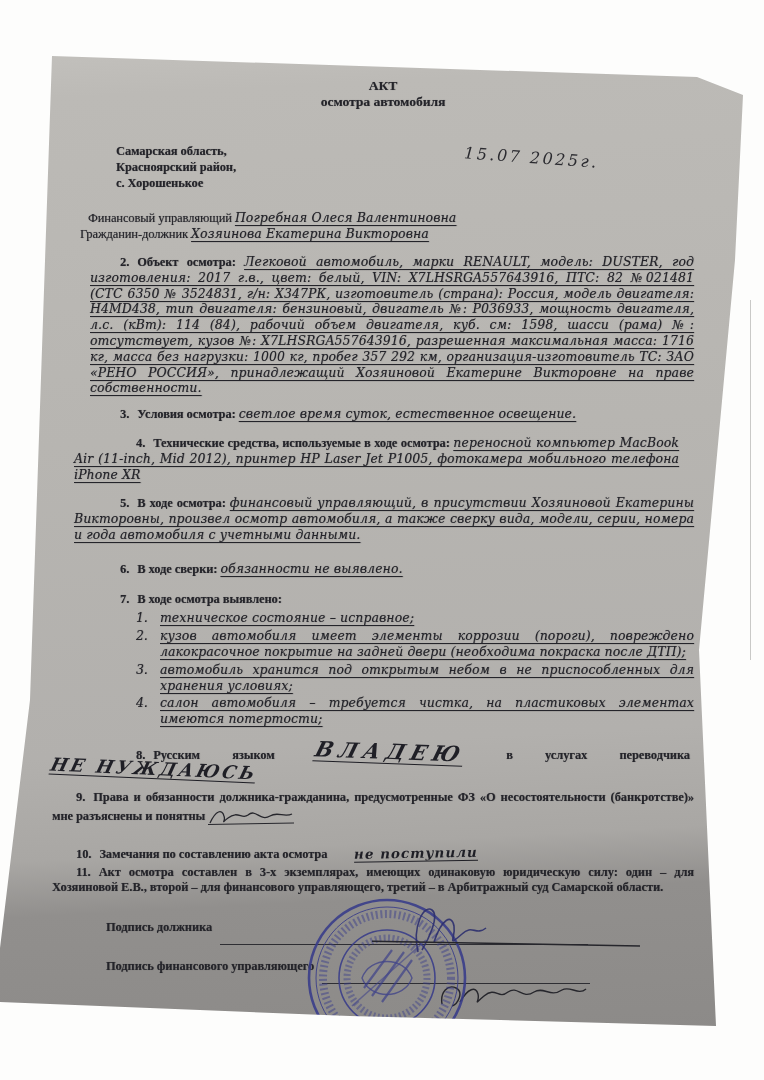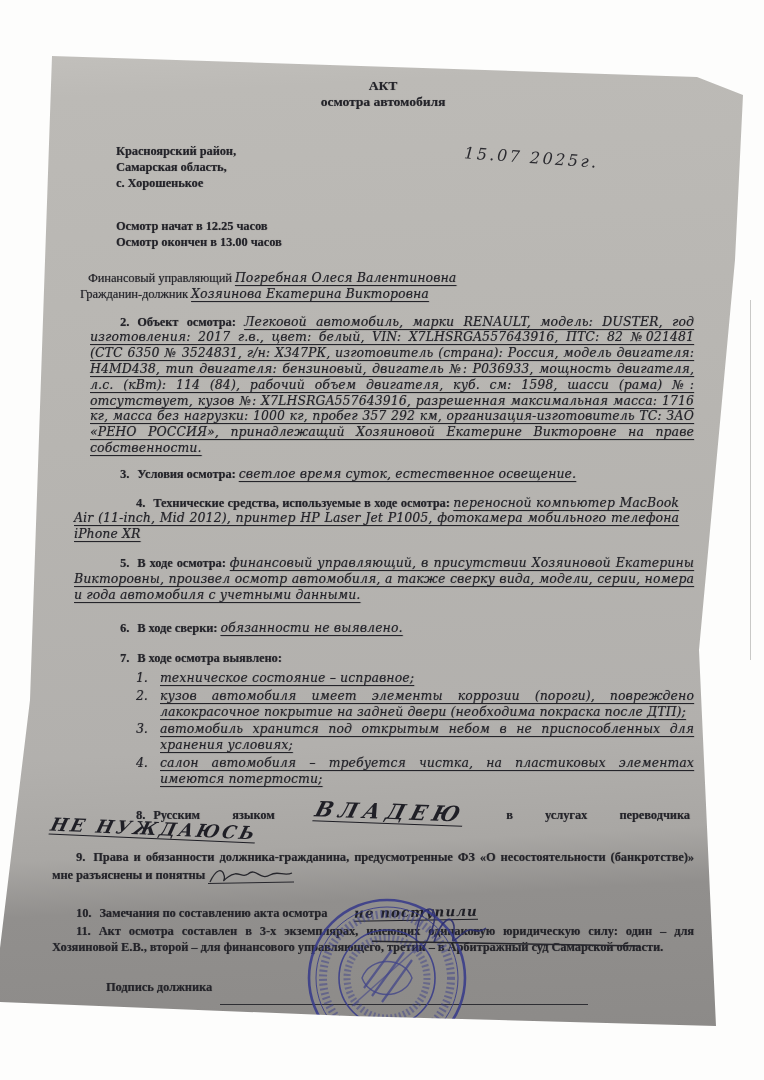--- a/index.html
+++ b/index.html
@@ -96,31 +96,27 @@
 <div class="paper">
 
   <div class="content">
 
     <div class="title center">
       <div>АКТ</div>
       <div>осмотра автомобиля</div>
     </div>
 
     <div class="loc">
+      <div>Самарская область,</div>
       <div>Красноярский район,</div>
-      <div>Самарская область,</div>
       <div>с. Хорошенькое</div>
     </div>
 
     <div class="date-hand">15.07 2025г.</div>
 
-    <div class="times">
-      <div>Осмотр начат в 12.25 часов</div>
-      <div>Осмотр окончен в 13.00 часов</div>
-    </div>
 
     <div class="s1">
       <p><span class="b" style="font-weight:normal">Финансовый управляющий</span> <span class="fill">Погребная Олеся Валентиновна</span></p>
       <p style="margin-left:-8px"><span>Гражданин-должник</span> <span class="fill">Хозяинова Екатерина Викторовна</span></p>
     </div>
 
     <p class="para s2"><span class="b num">2.</span><span class="b">Объект осмотра:</span> <span class="fill">Легковой автомобиль, марки RENAULT, модель: DUSTER, год изготовления: 2017 г.в., цвет: белый, VIN: X7LHSRGA557643916, ПТС: 82 №021481 (СТС 6350 № 3524831, г/н: Х347РК, изготовитель (страна): Россия, модель двигателя: Н4МD438, тип двигателя: бензиновый, двигатель №: Р036933, мощность двигателя, л.с. (кВт): 114 (84), рабочий объем двигателя, куб. см: 1598, шасси (рама) №: отсутствует, кузов №: X7LHSRGA557643916, разрешенная максимальная масса: 1716 кг, масса без нагрузки: 1000 кг, пробег 357 292 км, организация-изготовитель ТС: ЗАО «РЕНО РОССИЯ», принадлежащий Хозяиновой Екатерине Викторовне на праве собственности.</span></p>
 
     <p class="para s3"><span class="b num">3.</span><span class="b">Условия осмотра:</span> <span class="fill">светлое время суток, естественное освещение.</span></p>
 

